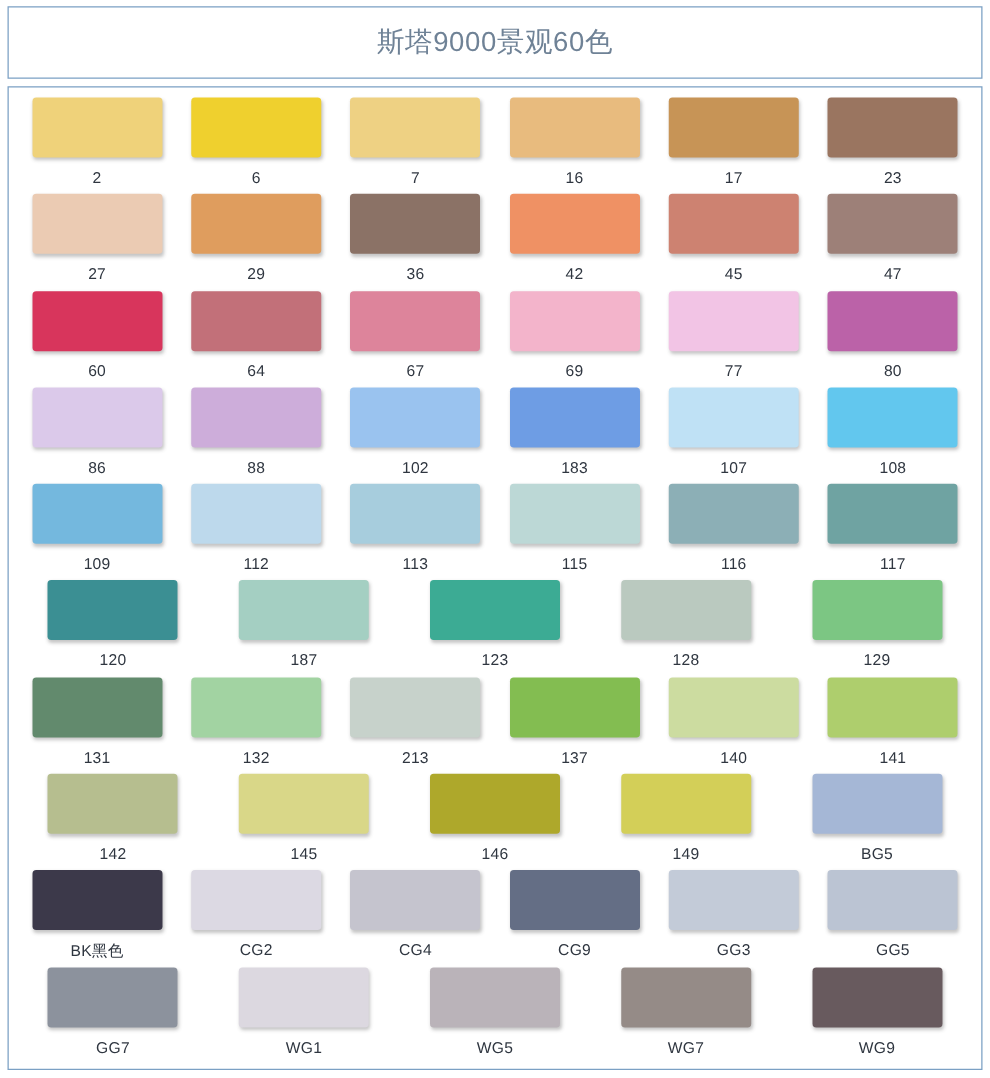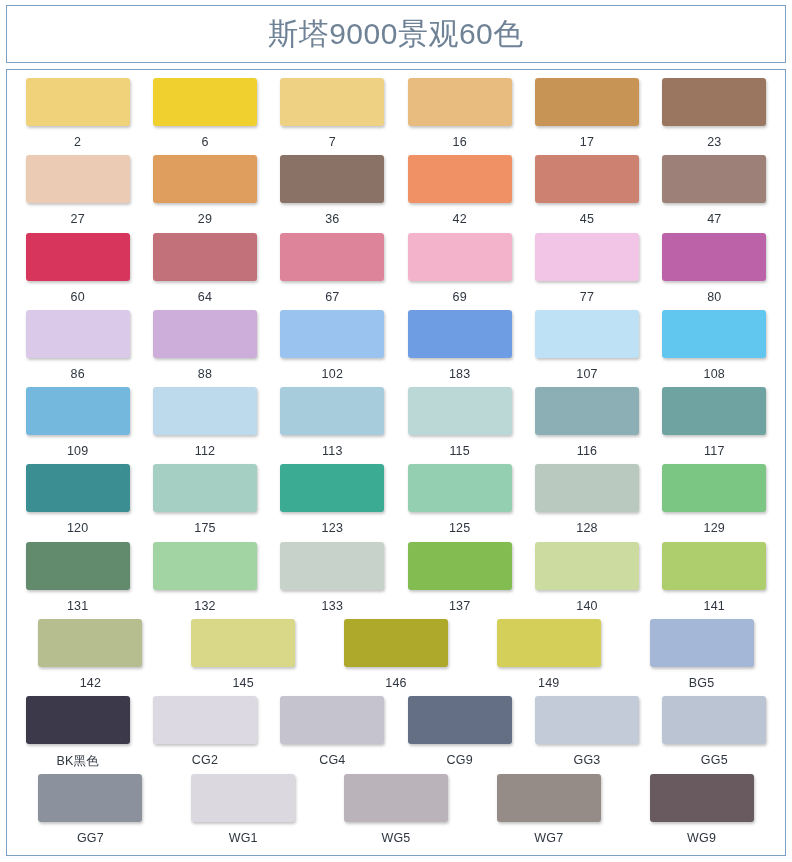--- a/index.html
+++ b/index.html
@@ -25,21 +25,21 @@
   .title-box {
     box-sizing: border-box;
     height: 58px;
     border: 1px solid #7ba0c4;
     background: #ffffff;
     display: flex;
     align-items: center;
     justify-content: center;
   }
   .title-text {
-    font-size: 30px;
+    font-size: 22px;
     line-height: 1;
     letter-spacing: 0.5px;
     color: #6f8296;
     font-family: "Liberation Sans", "DejaVu Sans", sans-serif;
     white-space: nowrap;
   }
   .grid-box {
     box-sizing: border-box;
     margin-top: 6px;
     height: 787px;
@@ -221,51 +221,47 @@
           <div class="label">117</div>
         </div>
       </div>
     <div class="row">
         <div class="cell">
           <div class="swatch" style="background: rgb(59, 143, 147);"></div>
           <div class="label">120</div>
         </div>
         <div class="cell">
           <div class="swatch" style="background: rgb(164, 207, 194);"></div>
-          <div class="label">175</div>
+          <div class="label">187</div>
         </div>
         <div class="cell">
           <div class="swatch" style="background: rgb(60, 171, 148);"></div>
           <div class="label">123</div>
         </div>
         <div class="cell">
-          <div class="swatch" style="background: rgb(149, 207, 178);"></div>
-          <div class="label">125</div>
-        </div>
-        <div class="cell">
           <div class="swatch" style="background: rgb(186, 201, 191);"></div>
           <div class="label">128</div>
         </div>
         <div class="cell">
           <div class="swatch" style="background: rgb(124, 198, 131);"></div>
           <div class="label">129</div>
         </div>
       </div>
     <div class="row">
         <div class="cell">
           <div class="swatch" style="background: rgb(98, 138, 109);"></div>
           <div class="label">131</div>
         </div>
         <div class="cell">
           <div class="swatch" style="background: rgb(162, 211, 162);"></div>
           <div class="label">132</div>
         </div>
         <div class="cell">
           <div class="swatch" style="background: rgb(199, 210, 203);"></div>
-          <div class="label">133</div>
+          <div class="label">213</div>
         </div>
         <div class="cell">
           <div class="swatch" style="background: rgb(131, 189, 81);"></div>
           <div class="label">137</div>
         </div>
         <div class="cell">
           <div class="swatch" style="background: rgb(204, 220, 160);"></div>
           <div class="label">140</div>
         </div>
         <div class="cell">

